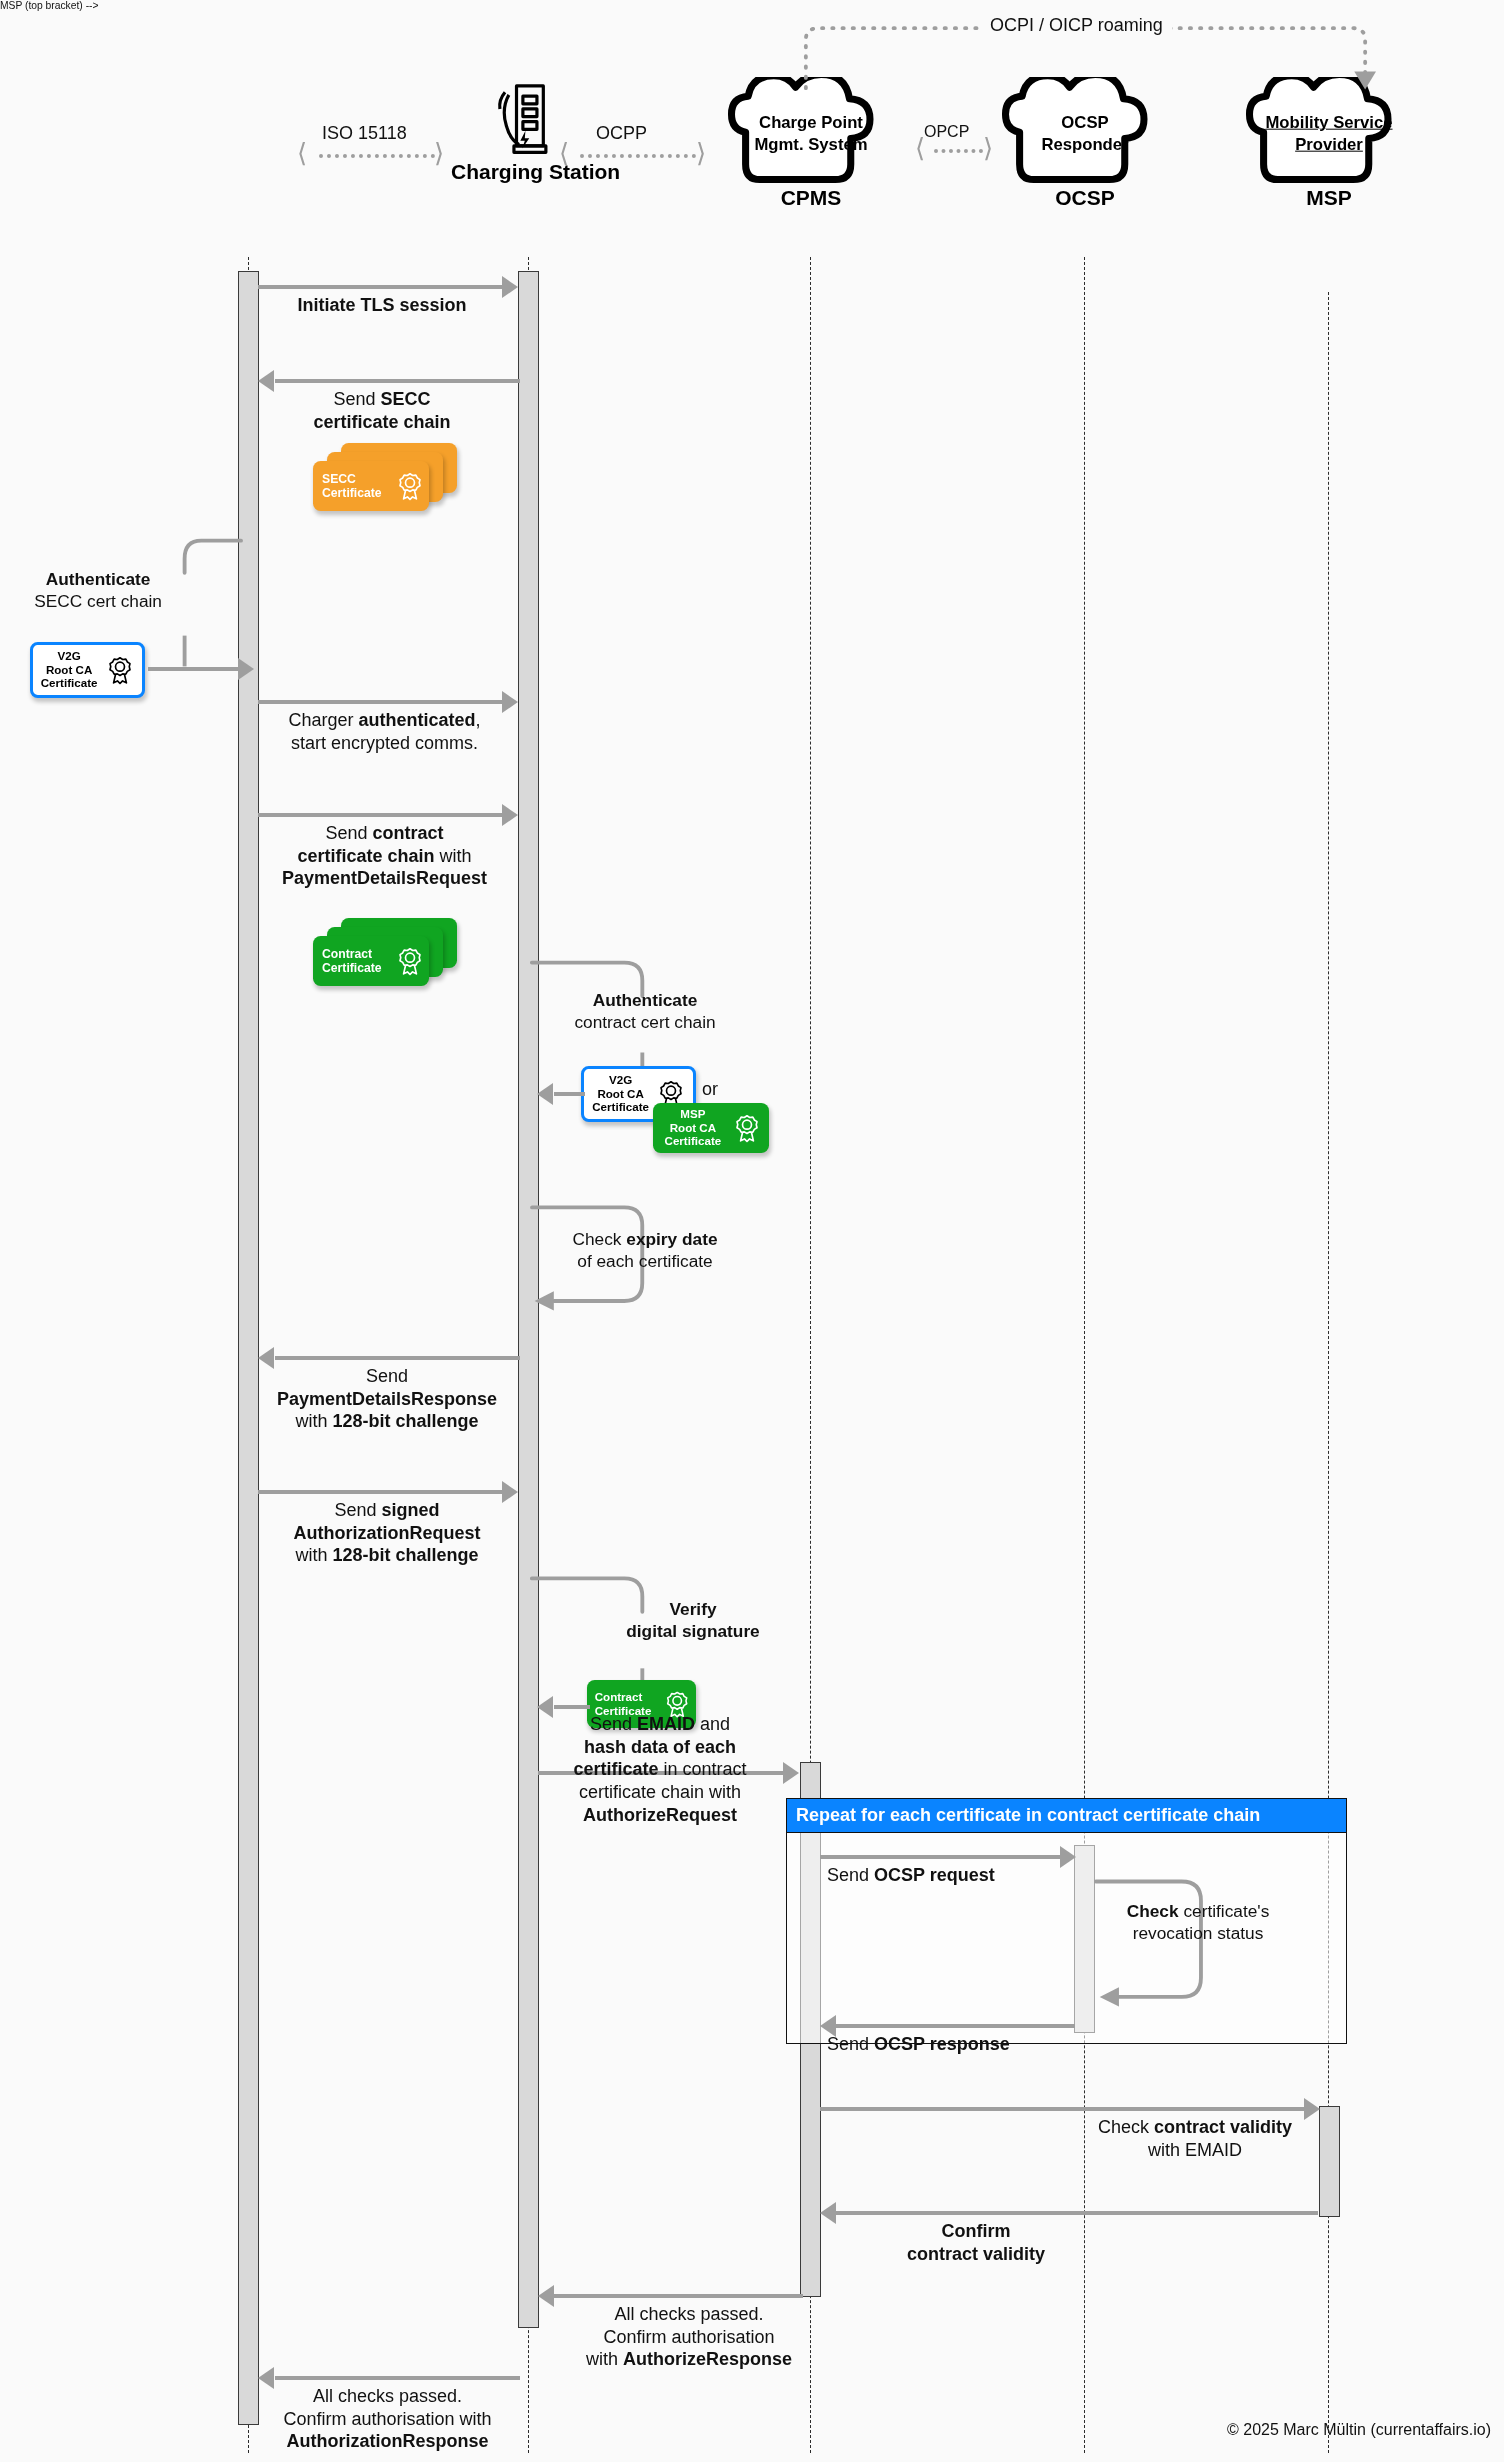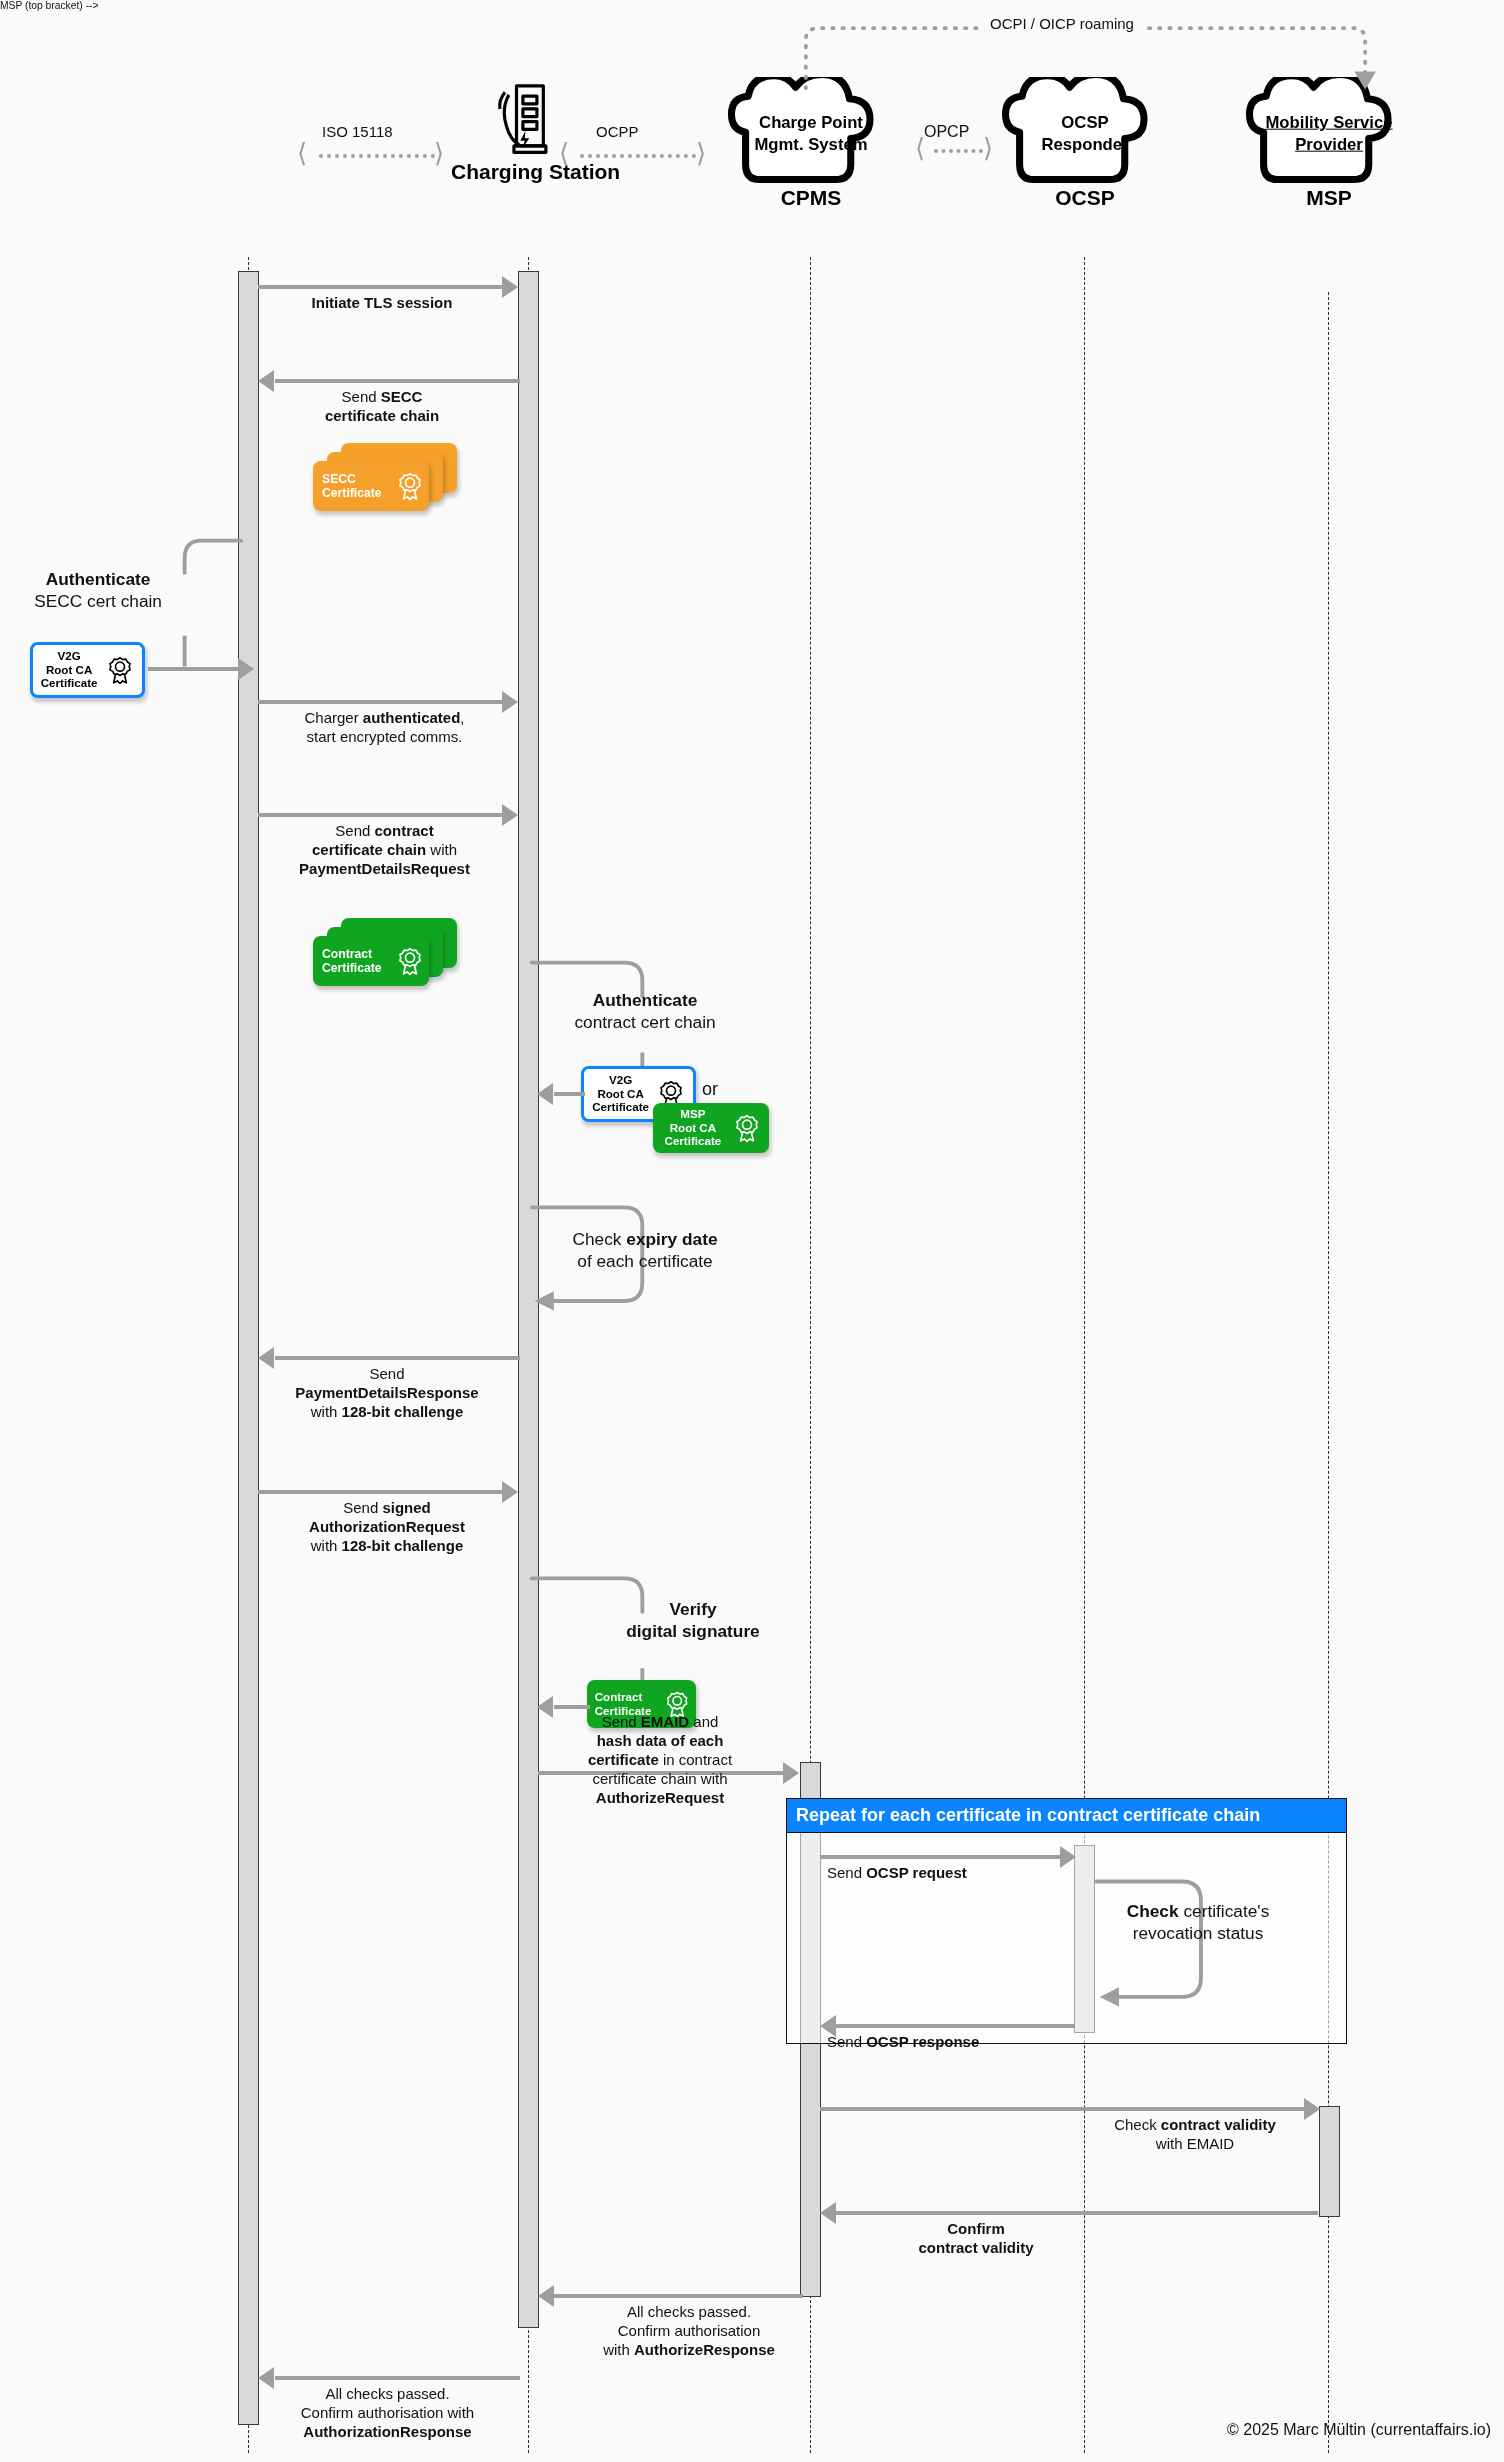--- a/index.html
+++ b/index.html
@@ -10,37 +10,37 @@
 
   
   .actor{position:absolute;text-align:center;}
   .actor .name{font-size:21px;font-weight:bold;color:#000;white-space:nowrap;}
   .cloud-wrap{position:relative;width:154px;height:116px;margin:0 auto;}
   .cloud-wrap svg{display:block;}
   .cloud-label{position:absolute;left:0;right:0;top:50%;transform:translateY(-50%);
      font-size:16.7px;font-weight:bold;line-height:1.28;color:#000;}
 
   
-  .proto-label{position:absolute;font-size:15px;color:#111;white-space:nowrap;}
+  .proto-label{position:absolute;font-size:18px;color:#111;white-space:nowrap;}
   .dotline{position:absolute;height:0;border-top:4.5px dotted #9e9e9e;}
   .chev{position:absolute;font-size:26px;color:#9e9e9e;line-height:1;}
 
   
   .lifeline{position:absolute;width:0;border-left:1.9px dashed #2b2b2b;}
   .activation{position:absolute;background:#d9d9d9;border:1.3px solid #3a3a3a;}
 
   
   .msg{position:absolute;height:0;border-top:4.5px solid #9e9e9e;}
   .arrowR{position:absolute;width:0;height:0;
      border-top:11px solid transparent;border-bottom:11px solid transparent;
      border-left:16.7px solid #9e9e9e;}
   .arrowL{position:absolute;width:0;height:0;
      border-top:11px solid transparent;border-bottom:11px solid transparent;
      border-right:16.7px solid #9e9e9e;}
-  .msglabel{position:absolute;text-align:center;font-size:15px;line-height:1.26;color:#111;}
+  .msglabel{position:absolute;text-align:center;font-size:18px;line-height:1.26;color:#111;}
   .msglabel b{font-weight:bold;}
   .selflabel{position:absolute;text-align:center;font-size:17.3px;line-height:1.3;color:#111;}
 
   
   .certstack{position:absolute;}
   .card{position:absolute;border-radius:7.7px;box-shadow:1.9px 3.2px 4.5px rgba(0,0,0,.22);}
   .card .ctext{position:absolute;left:9px;top:50%;transform:translateY(-50%);
      font-size:12.2px;font-weight:bold;line-height:1.18;color:#fff;white-space:pre-line;}
   .card.white .ctext{color:#000;}
   .card .cicon{position:absolute;right:6.4px;top:50%;transform:translateY(-50%);}

